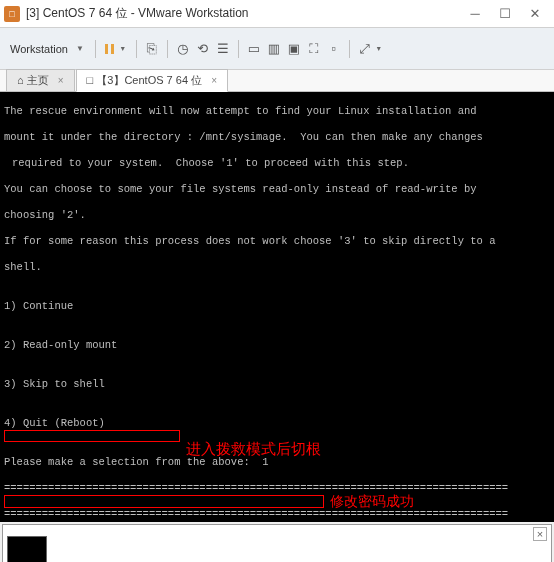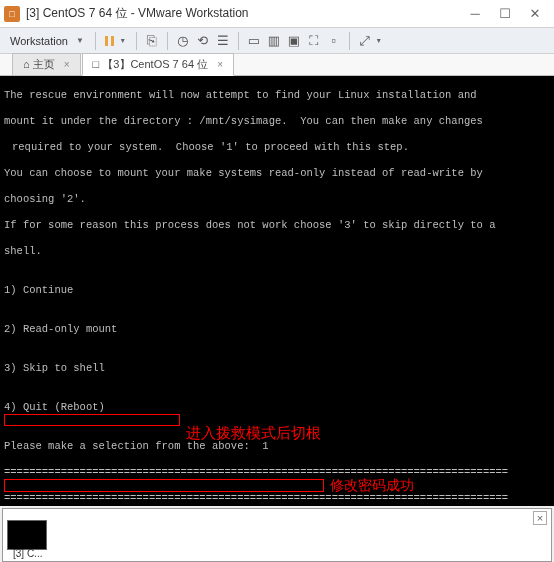--- a/index.html
+++ b/index.html
@@ -2,27 +2,27 @@
 <html><head>
 <meta charset="utf-8">
 <style>
 * { margin: 0; padding: 0; box-sizing: border-box; }
 body { font-family: "Segoe UI", Tahoma, sans-serif; font-size: 11px; background: #f0f0f0; width: 554px; height: 562px; overflow: hidden; position: relative; }
 .titlebar { background: #fff; height: 28px; display: flex; align-items: center; padding: 0 4px; border-bottom: 1px solid #d0d0d0; }
 .titlebar .app-icon { width: 16px; height: 16px; background: #d67a2e; border-radius: 2px; margin-right: 6px; display: flex; align-items: center; justify-content: center; color: #fff; font-size: 9px; }
 .titlebar .title { flex: 1; font-size: 12px; color: #333; }
 .winbtns { display: flex; }
 .winbtn { width: 30px; height: 20px; display: flex; align-items: center; justify-content: center; color: #666; font-size: 13px; }
-.menubar { background: #ecf0f4; height: 26px; display: flex; align-items: center; padding: 0 6px; border-bottom: 1px solid #d0d0d0; gap: 4px; }
+.menubar { background: #ecf0f4; height: 42px; display: flex; align-items: center; padding: 0 6px; border-bottom: 1px solid #d0d0d0; gap: 4px; }
 .ws-label { font-size: 11px; color: #333; padding: 0 4px; }
 .dropdown-arrow { font-size: 8px; color: #666; margin-right: 4px; }
 .divider { width: 1px; height: 18px; background: #c0c0c0; margin: 0 3px; }
 .play-btn { width: 14px; height: 14px; display: flex; align-items: center; justify-content: center; }
 .tb-icon { width: 16px; height: 16px; display: flex; align-items: center; justify-content: center; color: #555; font-size: 13px; }
-.tabs { background: #f8f8f8; height: 22px; display: flex; align-items: flex-end; padding: 0 12px; border-bottom: 1px solid #c0c0c0; }
+.tabs { background: #f8f8f8; height: 22px; display: flex; align-items: flex-end; padding: 0 6px; border-bottom: 1px solid #c0c0c0; }
 .tab { padding: 3px 10px; font-size: 11px; background: #e8e8e8; border: 1px solid #c0c0c0; border-bottom: none; margin-right: 1px; color: #444; }
 .tab.active { background: #fff; border-bottom: 1px solid #fff; margin-bottom: -1px; }
 .tab .x { margin-left: 6px; color: #888; font-size: 10px; }
 .terminal { background: #000; color: #bfbfbf; font-family: Consolas, "Courier New", monospace; font-size: 10.5px; line-height: 13px; padding: 0 4px; height: 430px; overflow: hidden; white-space: pre; position: relative; }
 .redbox1 { position: absolute; border: 1px solid #ff0000; left: 4px; top: 338px; width: 176px; height: 12px; }
 .redlabel1 { position: absolute; left: 186px; top: 350px; color: #ff0000; font-size: 15px; font-family: "Microsoft YaHei", sans-serif; }
 .redbox2 { position: absolute; border: 1px solid #ff0000; left: 4px; top: 403px; width: 320px; height: 13px; }
 .redlabel2 { position: absolute; left: 330px; top: 403px; color: #ff0000; font-size: 14px; font-family: "Microsoft YaHei", sans-serif; }
 .thumb-panel { background: #fff; border: 1px solid #999; margin: 2px; padding: 4px; height: 54px; display: flex; align-items: center; gap: 6px; position: relative; }
 .thumb-close { position: absolute; right: 4px; top: 2px; font-size: 11px; color: #666; border: 1px solid #aaa; width: 14px; height: 14px; text-align: center; line-height: 12px; }
@@ -72,21 +72,21 @@
 
 <div class="tabs">
   <div class="tab">⌂ <span>主页</span> <span class="x">×</span></div>
   <div class="tab active">□ <span>【3】CentOS 7 64 位</span> <span class="x">×</span></div>
 </div>
 
 <div class="terminal">
 <span style="display: block;">The rescue environment will now attempt to find your Linux installation and</span>
 <span style="display: block;">mount it under the directory : /mnt/sysimage.  You can then make any changes</span>
 <span style="display: block; margin-left: 8px;">required to your system.  Choose '1' to proceed with this step.</span>
-<span style="display: block;">You can choose to mount your make systems read-only instead of read-write by</span>
+<span style="display: block;">You can choose to some your file systems read-only instead of read-write by</span>
 <span style="display: block;">choosing '2'.</span>
 <span style="display: block;">If for some reason this process does not work choose '3' to skip directly to a</span>
 <span style="display: block; font-family: Liberation Mono, monospace;">shell.</span>
 <span style="display: block;"></span>
 <span style="display: block;">1) Continue</span>
 <span style="display: block;"></span>
 <span style="display: block;">2) Read-only mount</span>
 <span style="display: block;"></span>
 <span style="display: block;">3) Skip to shell</span>
 <span style="display: block;"></span>

